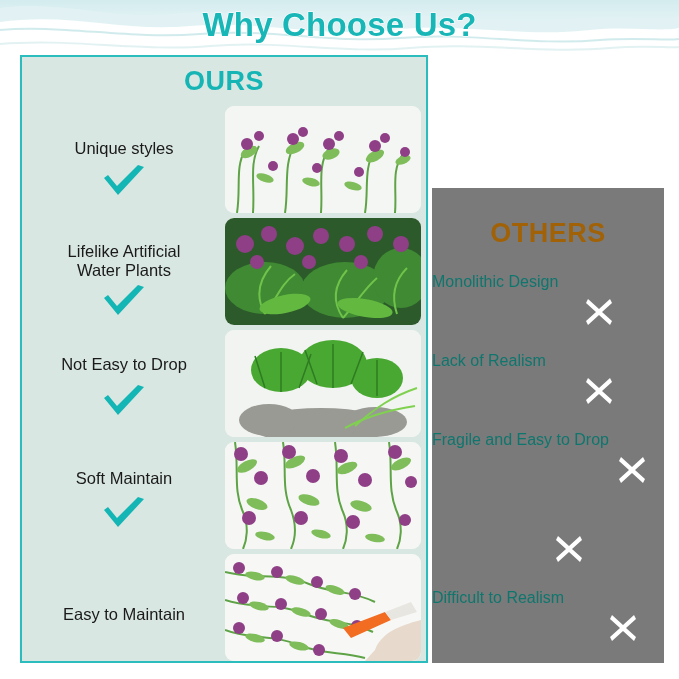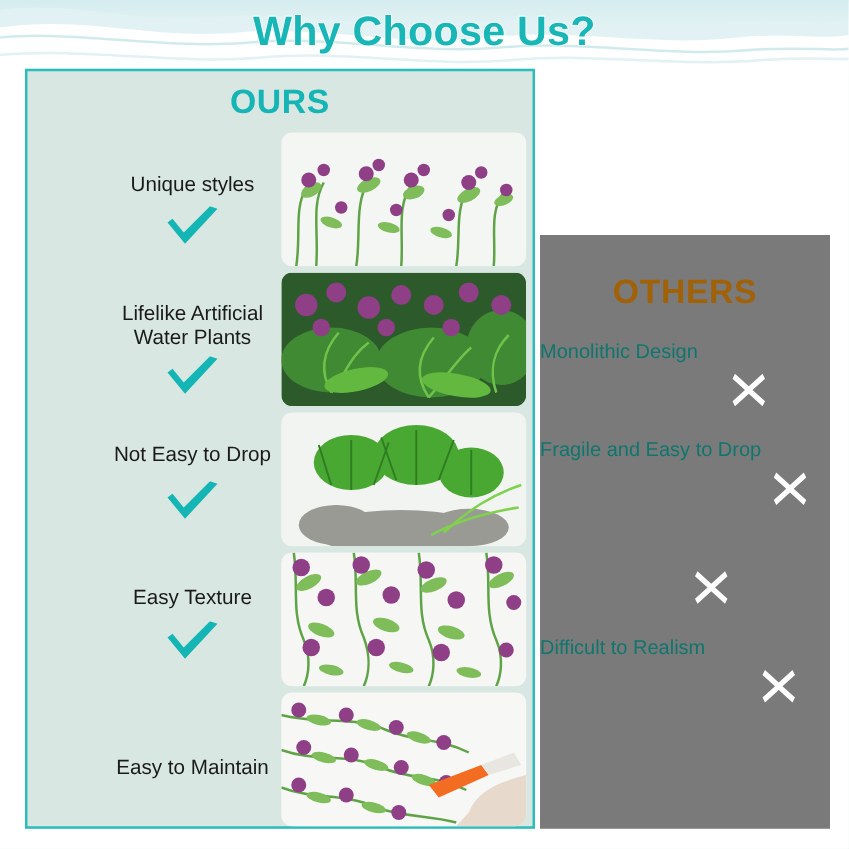--- a/index.html
+++ b/index.html
@@ -83,21 +83,20 @@
     position: relative;
     height: 112px;
     width: 408px;
   }
   .ours-left {
     position: absolute;
     left: 0;
     top: 0;
     width: 208px;
     height: 112px;
-    margin-left: 30px;
   }
   .ours-label {
     position: absolute;
     left: 0;
     width: 208px;
     text-align: center;
     font-size: 16.5px;
     color: #1a1a1a;
     line-height: 19px;
   }
@@ -319,21 +318,21 @@
           <g stroke="#7fd14f" stroke-width="2" fill="none">
             <path d="M130,96 C150,78 168,66 192,58"></path>
             <path d="M120,98 C142,86 164,80 190,76"></path>
           </g>
         </svg>
       </div>
     </div>
 
     <div class="ours-row">
       <div class="ours-left">
-        <div class="ours-label" style="top:30px">Easy Texture</div>
+        <div class="ours-label" style="top:30px">Soft Maintain</div>
         <svg class="check" style="top:58px" viewBox="0 0 46 34">
           <path d="M3,13 L17,30 L43,2 L37,0 L16,21 L7,10 Z" fill="#14b5b5"></path>
         </svg>
       </div>
       <div class="ours-img">
         <svg width="196" height="107" viewBox="0 0 196 107">
           <rect width="196" height="107" fill="#f6f7f5"></rect>
           <g stroke="#5fa347" stroke-width="2" fill="none">
             <path d="M10,0 C14,26 8,48 18,70 C24,84 22,98 18,107"></path>
             <path d="M58,0 C62,24 56,46 66,68 C72,84 70,98 66,107"></path>
@@ -421,20 +420,26 @@
 
   <div class="others-rows">
 
     <div class="others-row">
       <div class="others-label">Monolithic Design</div>
       <svg class="cross" style="left:152px" viewBox="0 0 30 30">
         <path d="M4,2 L15,12 L26,2 L28,6 L18,15 L28,24 L26,28 L15,18 L4,28 L2,24 L12,15 L2,6 Z" fill="#ffffff"></path>
       </svg>
     </div>
 
+    <div class="others-row">
+      <div class="others-label">Lack of Realism</div>
+      <svg class="cross" style="left:152px" viewBox="0 0 30 30">
+        <path d="M4,2 L15,12 L26,2 L28,6 L18,15 L28,24 L26,28 L15,18 L4,28 L2,24 L12,15 L2,6 Z" fill="#ffffff"></path>
+      </svg>
+    </div>
 
     <div class="others-row">
       <div class="others-label">Fragile and Easy to Drop</div>
       <svg class="cross" style="left:185px" viewBox="0 0 30 30">
         <path d="M4,2 L15,12 L26,2 L28,6 L18,15 L28,24 L26,28 L15,18 L4,28 L2,24 L12,15 L2,6 Z" fill="#ffffff"></path>
       </svg>
     </div>
 
     <div class="others-row">
       <svg class="cross" style="left:122px" viewBox="0 0 30 30">

